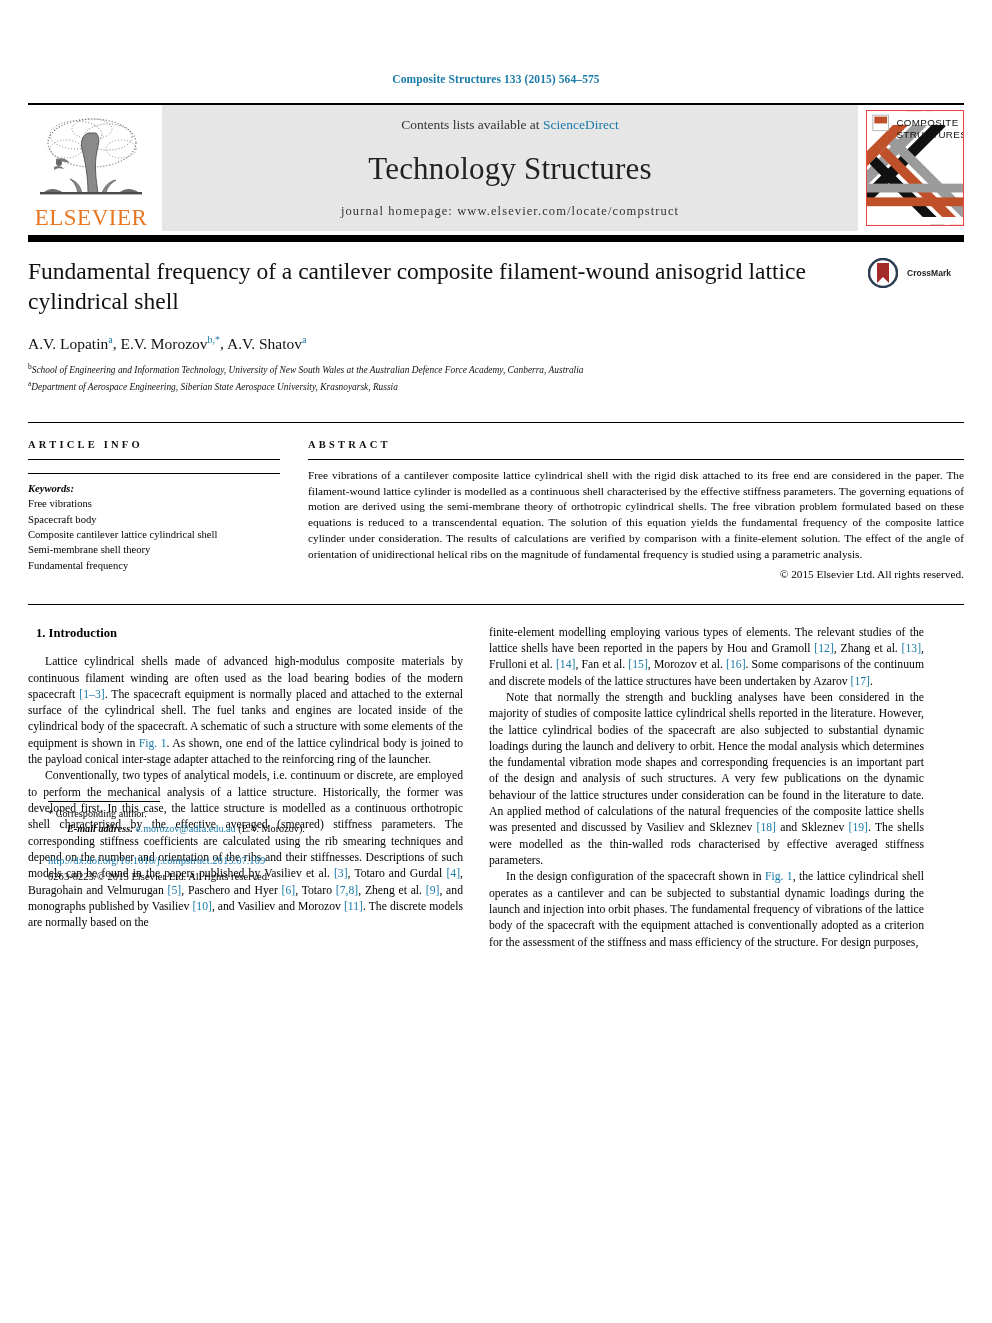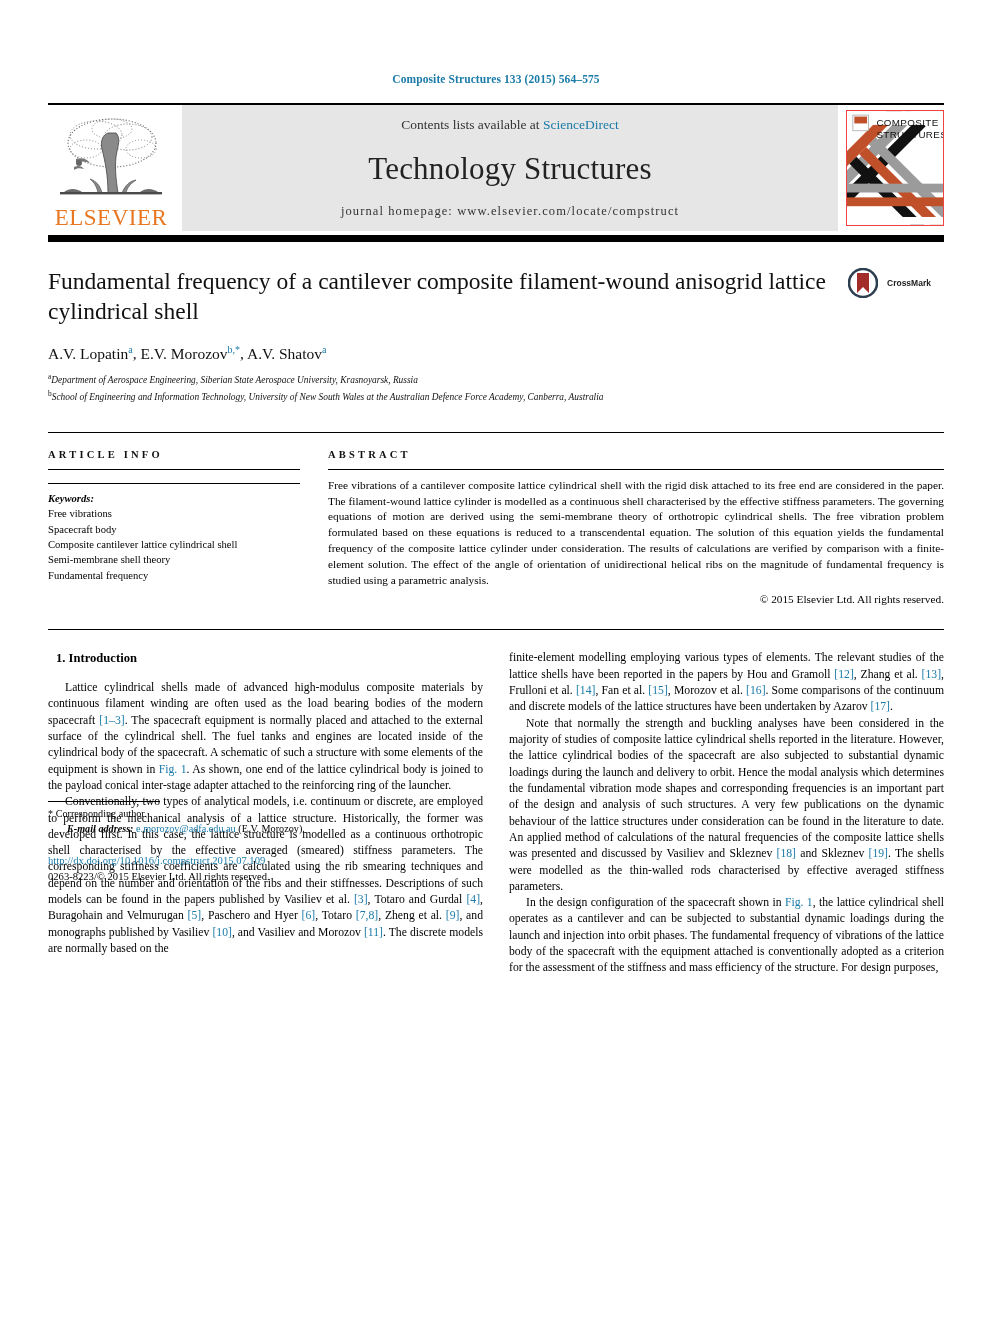--- a/index.html
+++ b/index.html
@@ -13,21 +13,21 @@
     font-family: "Liberation Serif", serif;
     color: #000000;
     position: relative;
     overflow: hidden;
   }
   .page {
     position: relative;
     width: 992px;
     height: 932px;
     box-sizing: border-box;
-    padding: 0 48px;
+    padding: 0 28px;
   }
 
   
   .running-head {
     text-align: center;
     font-size: 11.5px;
     font-weight: bold;
     color: #1a7aa8;
     padding-top: 73px;
     letter-spacing: .1px;
@@ -104,21 +104,21 @@
     box-sizing: border-box;
   }
   .masthead-rule {
     height: 7px;
     background: #000;
     margin-top: 4px;
   }
 
   
   .title-block {
-    margin-top: 24px;
+    margin-top: 14px;
     position: relative;
     min-height: 112px;
   }
   .paper-title {
     font-size: 23.5px;
     line-height: 1.28;
     color: #111;
     width: 790px;
     font-weight: normal;
     margin: 0;
@@ -338,22 +338,22 @@
       <span class="crossmark-text">CrossMark</span>
     </div>
 
     <div class="authors">
       <span>A.V. Lopatin</span><span class="sup">a</span>,
       <span>E.V. Morozov</span><span class="sup">b,*</span>,
       <span>A.V. Shatov</span><span class="sup">a</span>
     </div>
 
     <div class="affil">
+      <div><span class="lbl">b</span><span>School of Engineering and Information Technology, University of New South Wales at the Australian Defence Force Academy, Canberra, Australia</span></div>
       <div><span class="lbl">a</span><span>Department of Aerospace Engineering, Siberian State Aerospace University, Krasnoyarsk, Russia</span></div>
-      <div><span class="lbl">b</span><span>School of Engineering and Information Technology, University of New South Wales at the Australian Defence Force Academy, Canberra, Australia</span></div>
     </div>
   </div>
 
   <div class="info-abstract">
 
     <div class="col-info">
       <div class="sec-head">ARTICLE INFO</div>
       <div class="hr-thin"></div>
       <div class="kw-wrap">
         <div class="hr-thin"></div>

